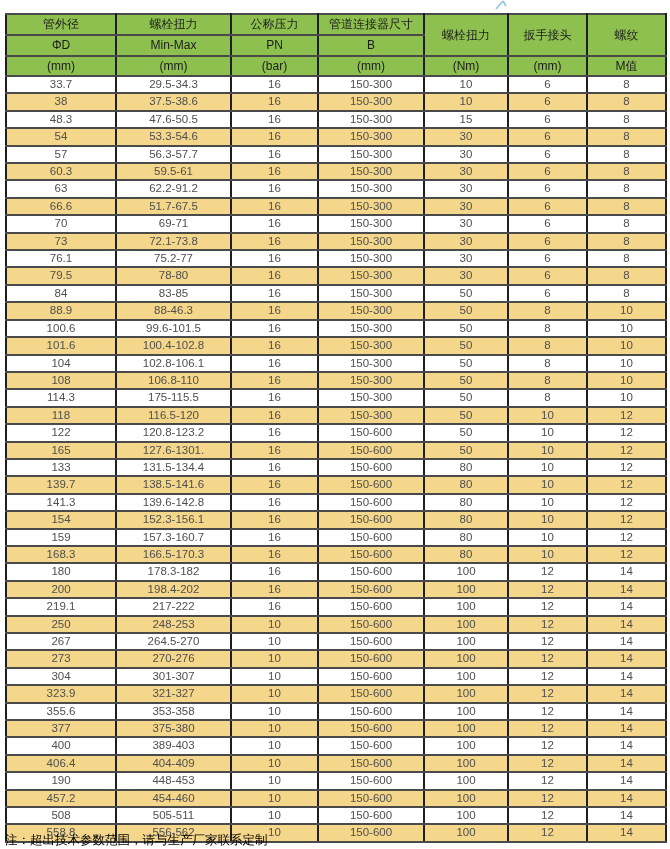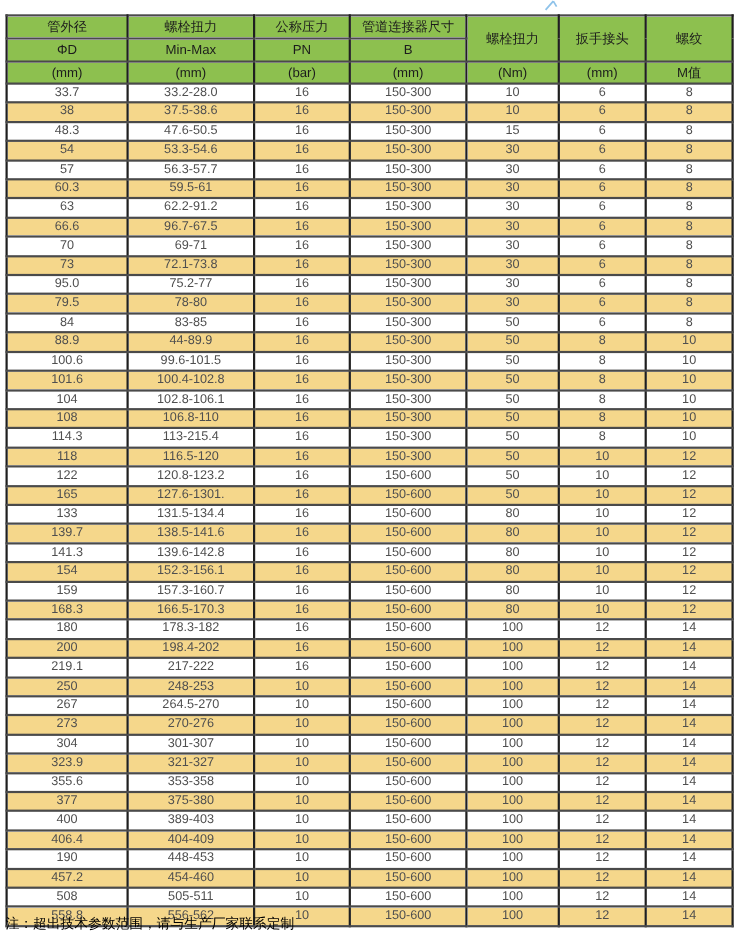--- a/index.html
+++ b/index.html
@@ -100,21 +100,21 @@
       <th>(bar)</th>
       <th>(mm)</th>
       <th>(Nm)</th>
       <th>(mm)</th>
       <th>M值</th>
     </tr>
   </thead>
   <tbody>
       <tr>
         <td>33.7</td>
-        <td>33.2-28.0</td>
+        <td>29.5-34.3</td>
         <td>16</td>
         <td>150-300</td>
         <td>10</td>
         <td>6</td>
         <td>8</td>
       </tr>
       <tr class="alt">
         <td>38</td>
         <td>37.5-38.6</td>
         <td>16</td>
@@ -163,21 +163,21 @@
         <td>63</td>
         <td>62.2-91.2</td>
         <td>16</td>
         <td>150-300</td>
         <td>30</td>
         <td>6</td>
         <td>8</td>
       </tr>
       <tr class="alt">
         <td>66.6</td>
-        <td>96.7-67.5</td>
+        <td>51.7-67.5</td>
         <td>16</td>
         <td>150-300</td>
         <td>30</td>
         <td>6</td>
         <td>8</td>
       </tr>
       <tr>
         <td>70</td>
         <td>69-71</td>
         <td>16</td>
@@ -189,21 +189,21 @@
       <tr class="alt">
         <td>73</td>
         <td>72.1-73.8</td>
         <td>16</td>
         <td>150-300</td>
         <td>30</td>
         <td>6</td>
         <td>8</td>
       </tr>
       <tr>
-        <td>95.0</td>
+        <td>76.1</td>
         <td>75.2-77</td>
         <td>16</td>
         <td>150-300</td>
         <td>30</td>
         <td>6</td>
         <td>8</td>
       </tr>
       <tr class="alt">
         <td>79.5</td>
         <td>78-80</td>
@@ -217,21 +217,21 @@
         <td>84</td>
         <td>83-85</td>
         <td>16</td>
         <td>150-300</td>
         <td>50</td>
         <td>6</td>
         <td>8</td>
       </tr>
       <tr class="alt">
         <td>88.9</td>
-        <td>44-89.9</td>
+        <td>88-46.3</td>
         <td>16</td>
         <td>150-300</td>
         <td>50</td>
         <td>8</td>
         <td>10</td>
       </tr>
       <tr>
         <td>100.6</td>
         <td>99.6-101.5</td>
         <td>16</td>
@@ -262,21 +262,21 @@
         <td>108</td>
         <td>106.8-110</td>
         <td>16</td>
         <td>150-300</td>
         <td>50</td>
         <td>8</td>
         <td>10</td>
       </tr>
       <tr>
         <td>114.3</td>
-        <td>113-215.4</td>
+        <td>175-115.5</td>
         <td>16</td>
         <td>150-300</td>
         <td>50</td>
         <td>8</td>
         <td>10</td>
       </tr>
       <tr class="alt">
         <td>118</td>
         <td>116.5-120</td>
         <td>16</td>

